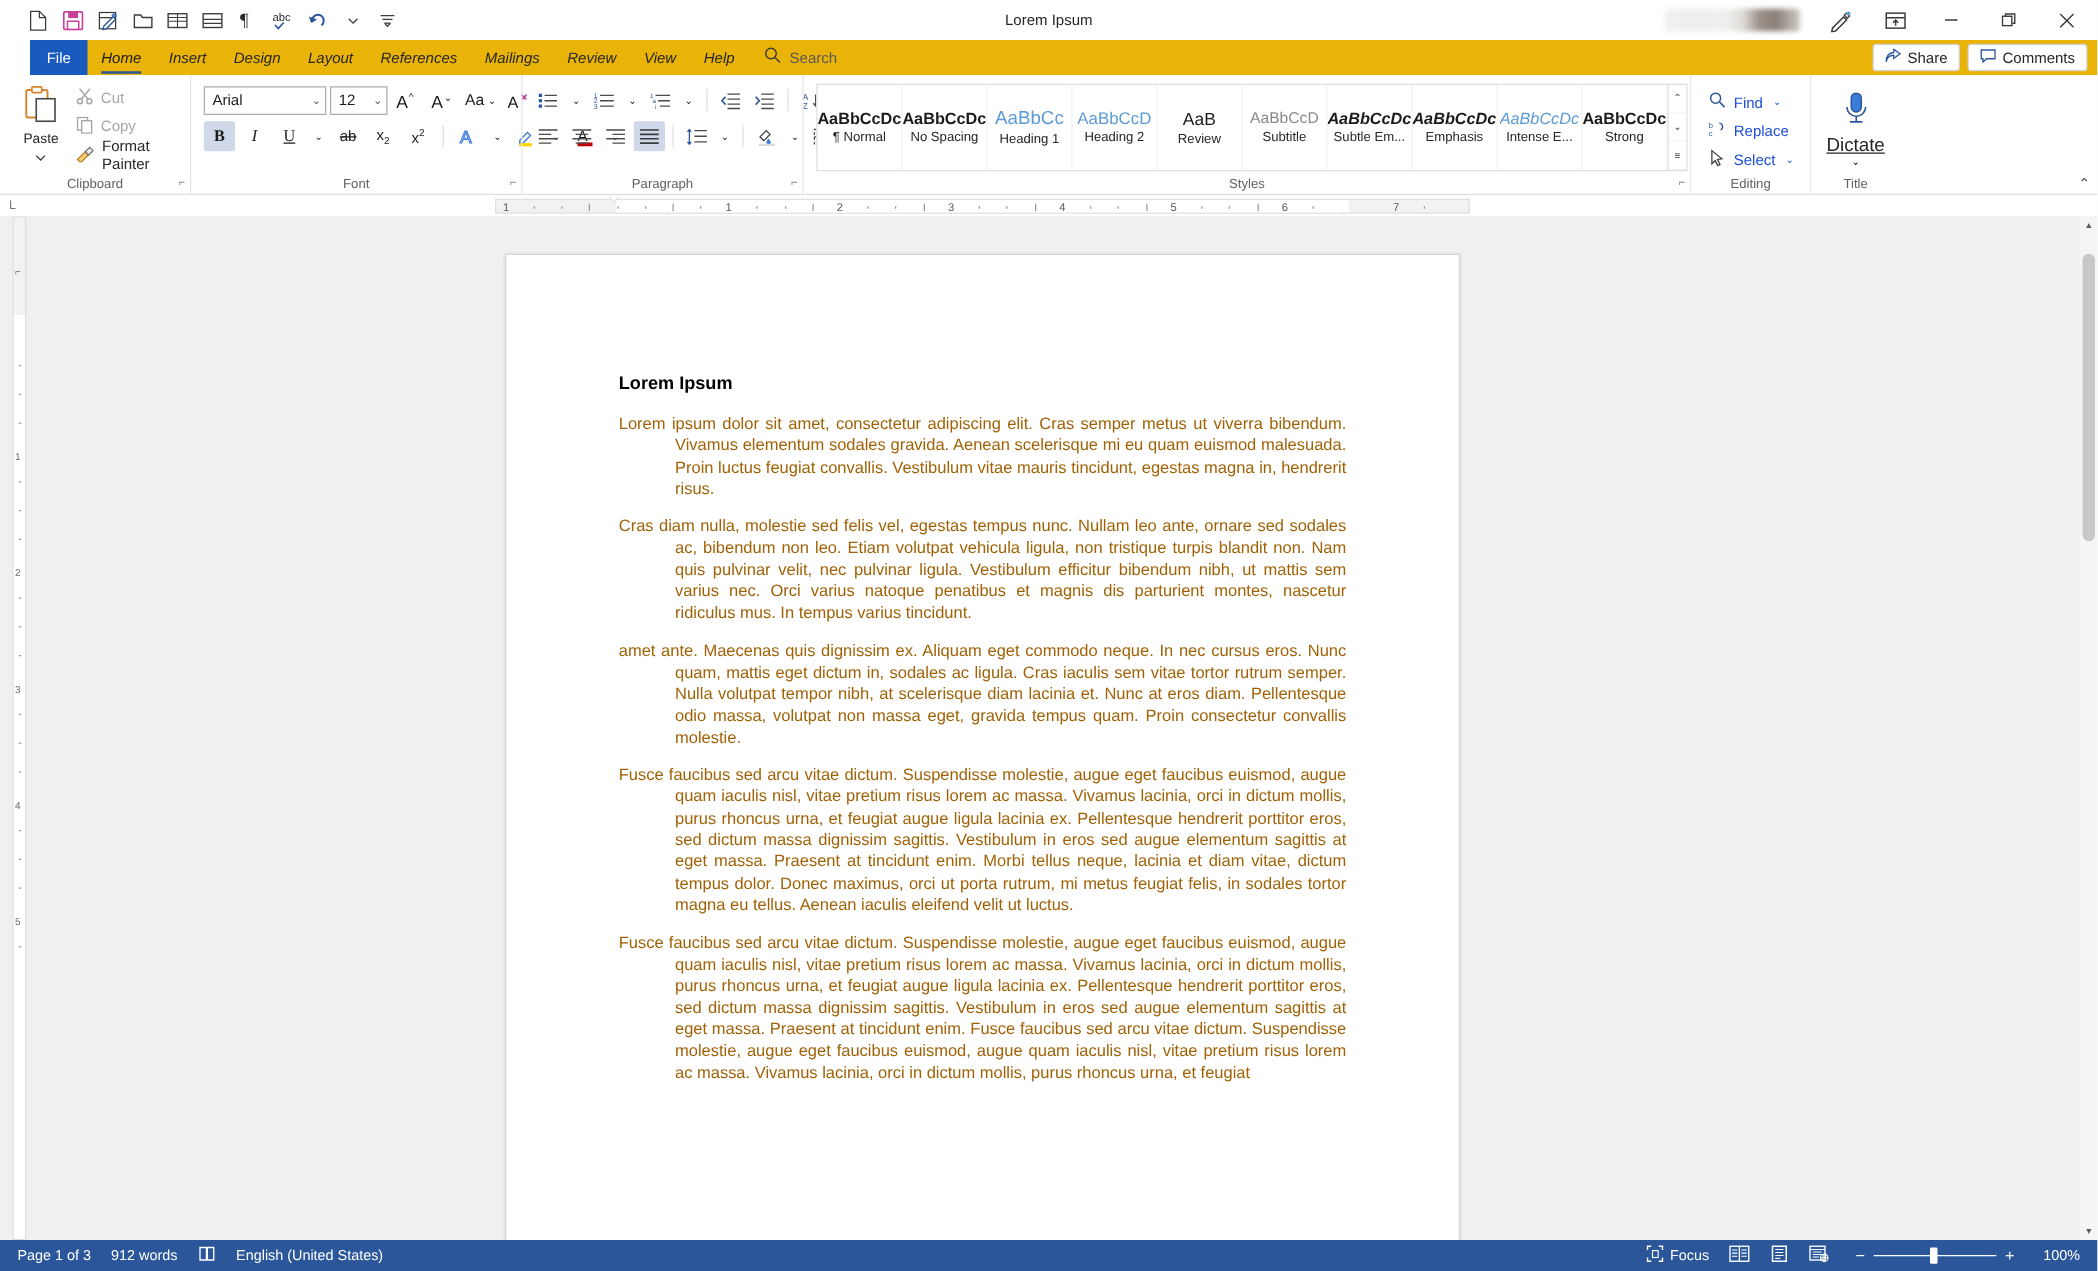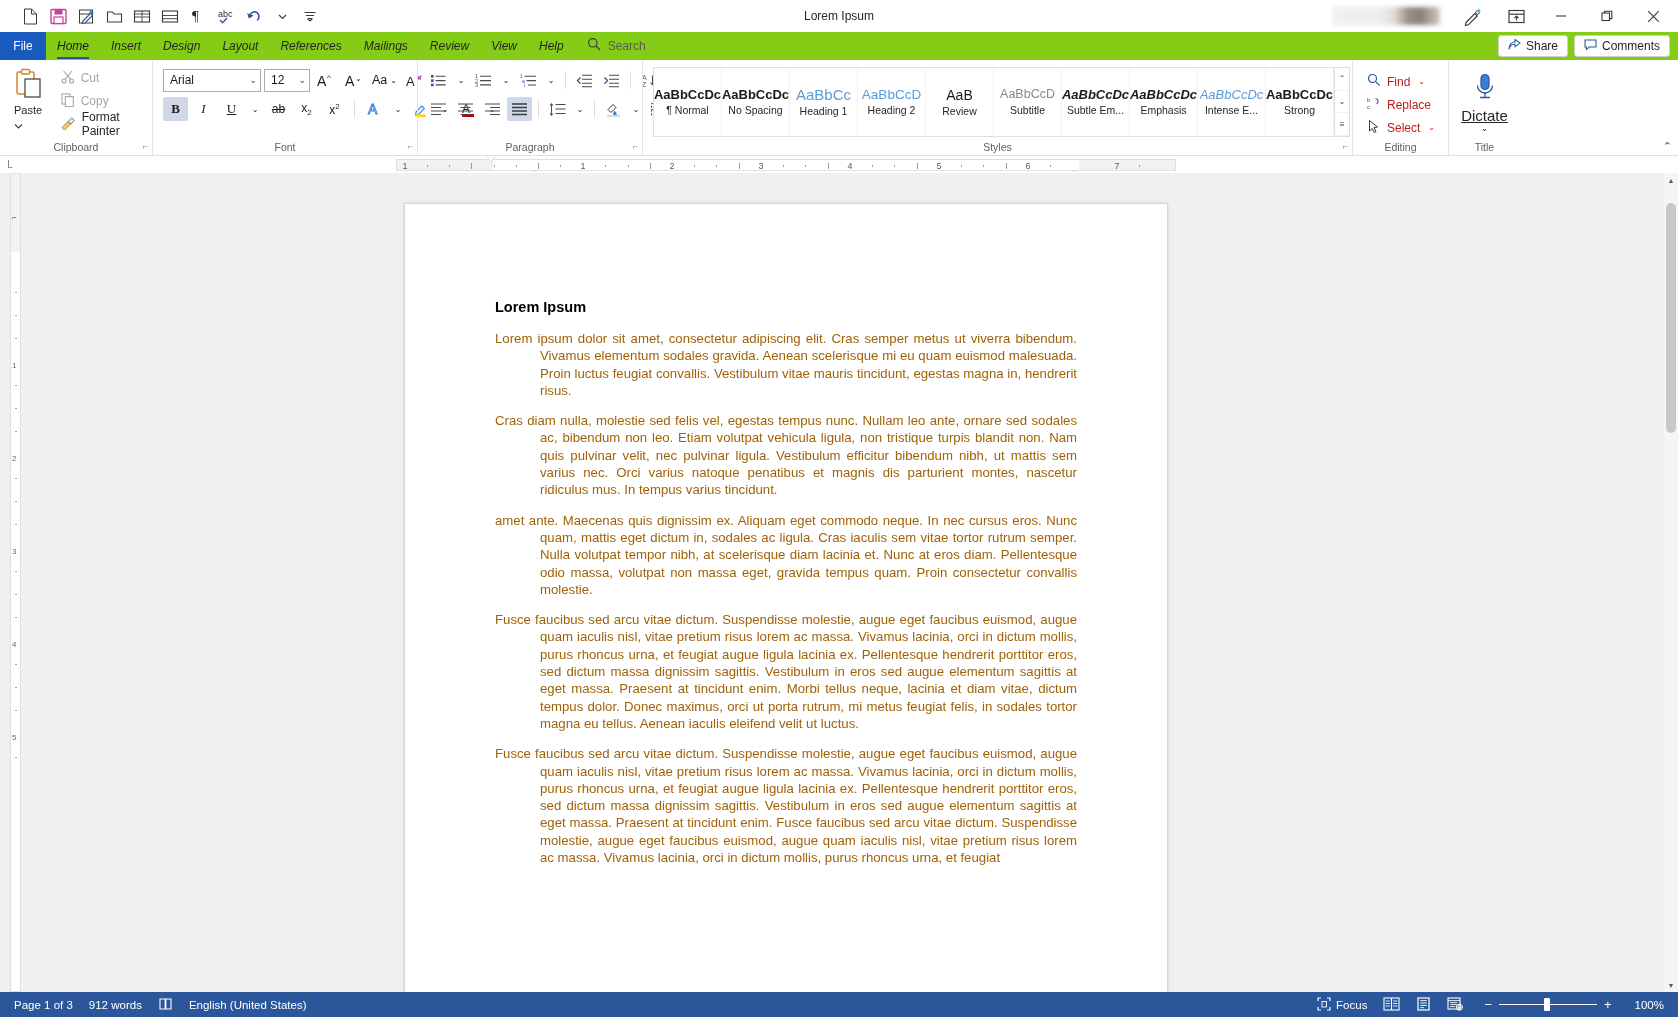--- a/index.html
+++ b/index.html
@@ -34,22 +34,22 @@
     background: linear-gradient(90deg, #f0f0f0 0%, #eeeeee 45%, #dddad6 58%, #9b9188 70%, #8a8077 82%, #cfcac4 100%);
     filter: blur(2.2px); border-radius: 2px;
   }
   .tb-icon {
     width: 44px; height: 32px; display: flex; align-items: center; justify-content: center;
   }
   .win-btn { width: 46px; height: 32px; display:flex; align-items:center; justify-content:center; }
 
   
   .tabbar {
-    height: 28px; background: #84cc16; display: flex; align-items: stretch;
-    flex: 0 0 28px; position: relative;
+    height: 28px; background: #eab308; display: flex; align-items: stretch;
+    flex: 0 0 28px; position: relative; margin-left: 24px;
   }
   .file-tab {
     background: #185abd; color: #ffffff; font-size: 12px;
     display: flex; align-items: center; justify-content: center;
     width: 46px; height: 28px;
   }
   .tabs { display: flex; align-items: stretch; }
   .tab {
     padding: 0 11px; font-size: 12px; color: #262626;
     display: flex; align-items: center; position: relative; height: 28px; font-style: italic;
@@ -80,21 +80,21 @@
     font-size: 10.5px; color: #616161; text-align: center; height: 15px; line-height: 15px;
     position: relative;
   }
   .rgroup-label .dlg {
     position: absolute; right: 4px; bottom: 1px; font-size: 9px; color: #8a8886;
   }
 
   
   .clip { display: flex; padding-left: 8px; }
   .paste-btn {
-    width: 46px; display: flex; flex-direction: column; 
+    width: 46px; display: flex; flex-direction: column; align-items: center;
     padding-top: 3px;
   }
   .paste-label { font-size: 11px; color: #262626; margin-top: 1px; }
   .clip-items { display: flex; flex-direction: column; padding-left: 4px; padding-top: 2px; gap: 1px; }
   .clip-item { display: flex; align-items: center; gap: 6px; height: 22px; padding: 0 5px; font-size: 12px; }
   .clip-item.disabled { color: #a6a6a6; }
   .clip-item.enabled { color: #262626; }
 
   
   .font-row { display: flex; align-items: center; gap: 3px; }
@@ -130,21 +130,21 @@
   .style-prev { font-size: 13px; line-height: 1; white-space: nowrap; overflow: hidden; }
   .style-name { font-size: 10.5px; color: #262626; white-space: nowrap; overflow: hidden; max-width: 66px; text-align: center; }
   .gal-scroll { display: flex; flex-direction: column; width: 15px; border-left: 1px solid #e1dfdd; }
   .gal-scroll div {
     flex: 1; display: flex; align-items: center; justify-content: center;
     font-size: 8px; color: #3b3b3b; border-bottom: 1px solid #f3f2f1;
   }
 
   
   .edit-items { display: flex; flex-direction: column; padding: 3px 8px 0 8px; gap: 2px; }
-  .edit-item { display: flex; align-items: center; gap: 6px; height: 21px; font-size: 12px; color: #b91c1c; }
+  .edit-item { display: flex; align-items: center; gap: 6px; height: 21px; font-size: 12px; color: #1d4ed8; }
 
   
   .voice-btn { width: 58px; display: flex; flex-direction: column; align-items: center; padding-top: 4px; }
   .voice-label { font-size: 15px; color: #262626; margin-top: 2px; text-decoration: underline; }
 
   .ribbon-collapse {
     position: absolute; right: 6px; bottom: 2px; font-size: 11px; color: #4a4a4a;
   }
 
   

